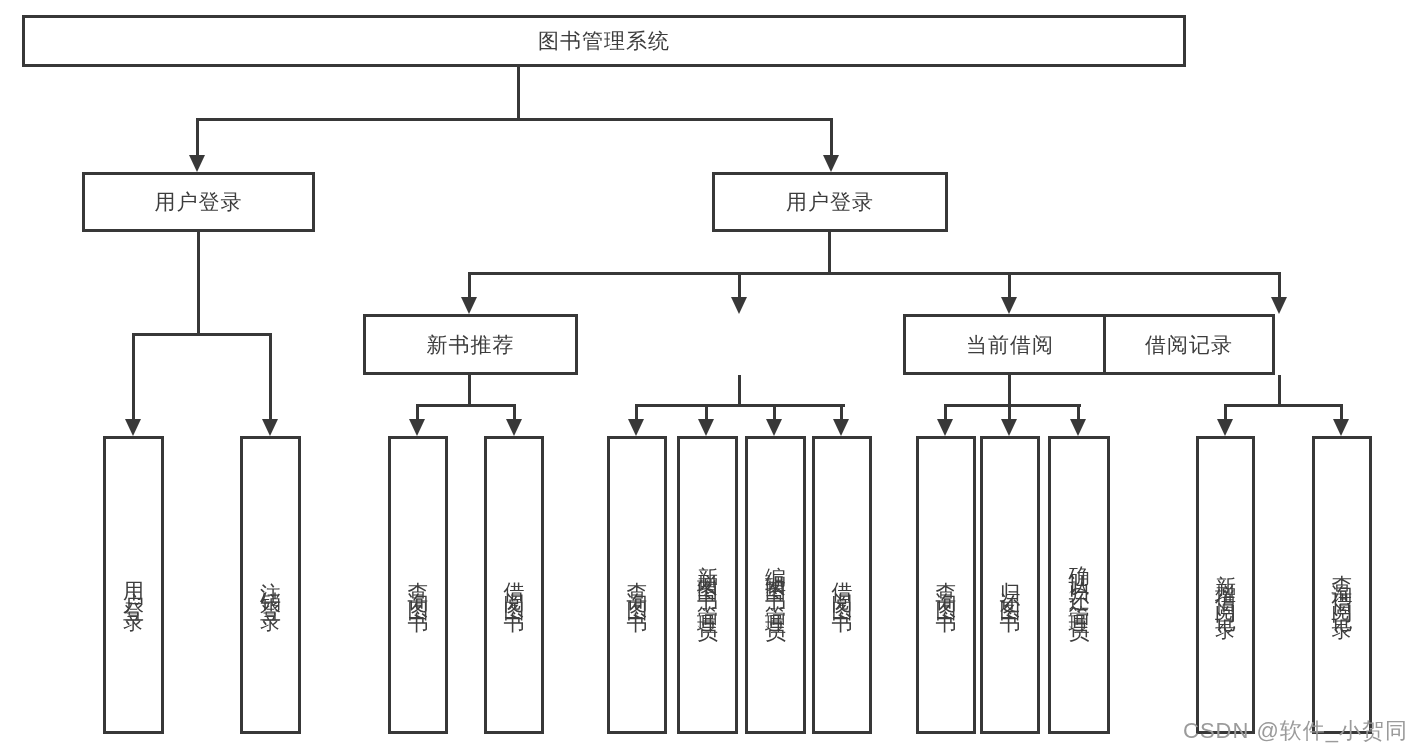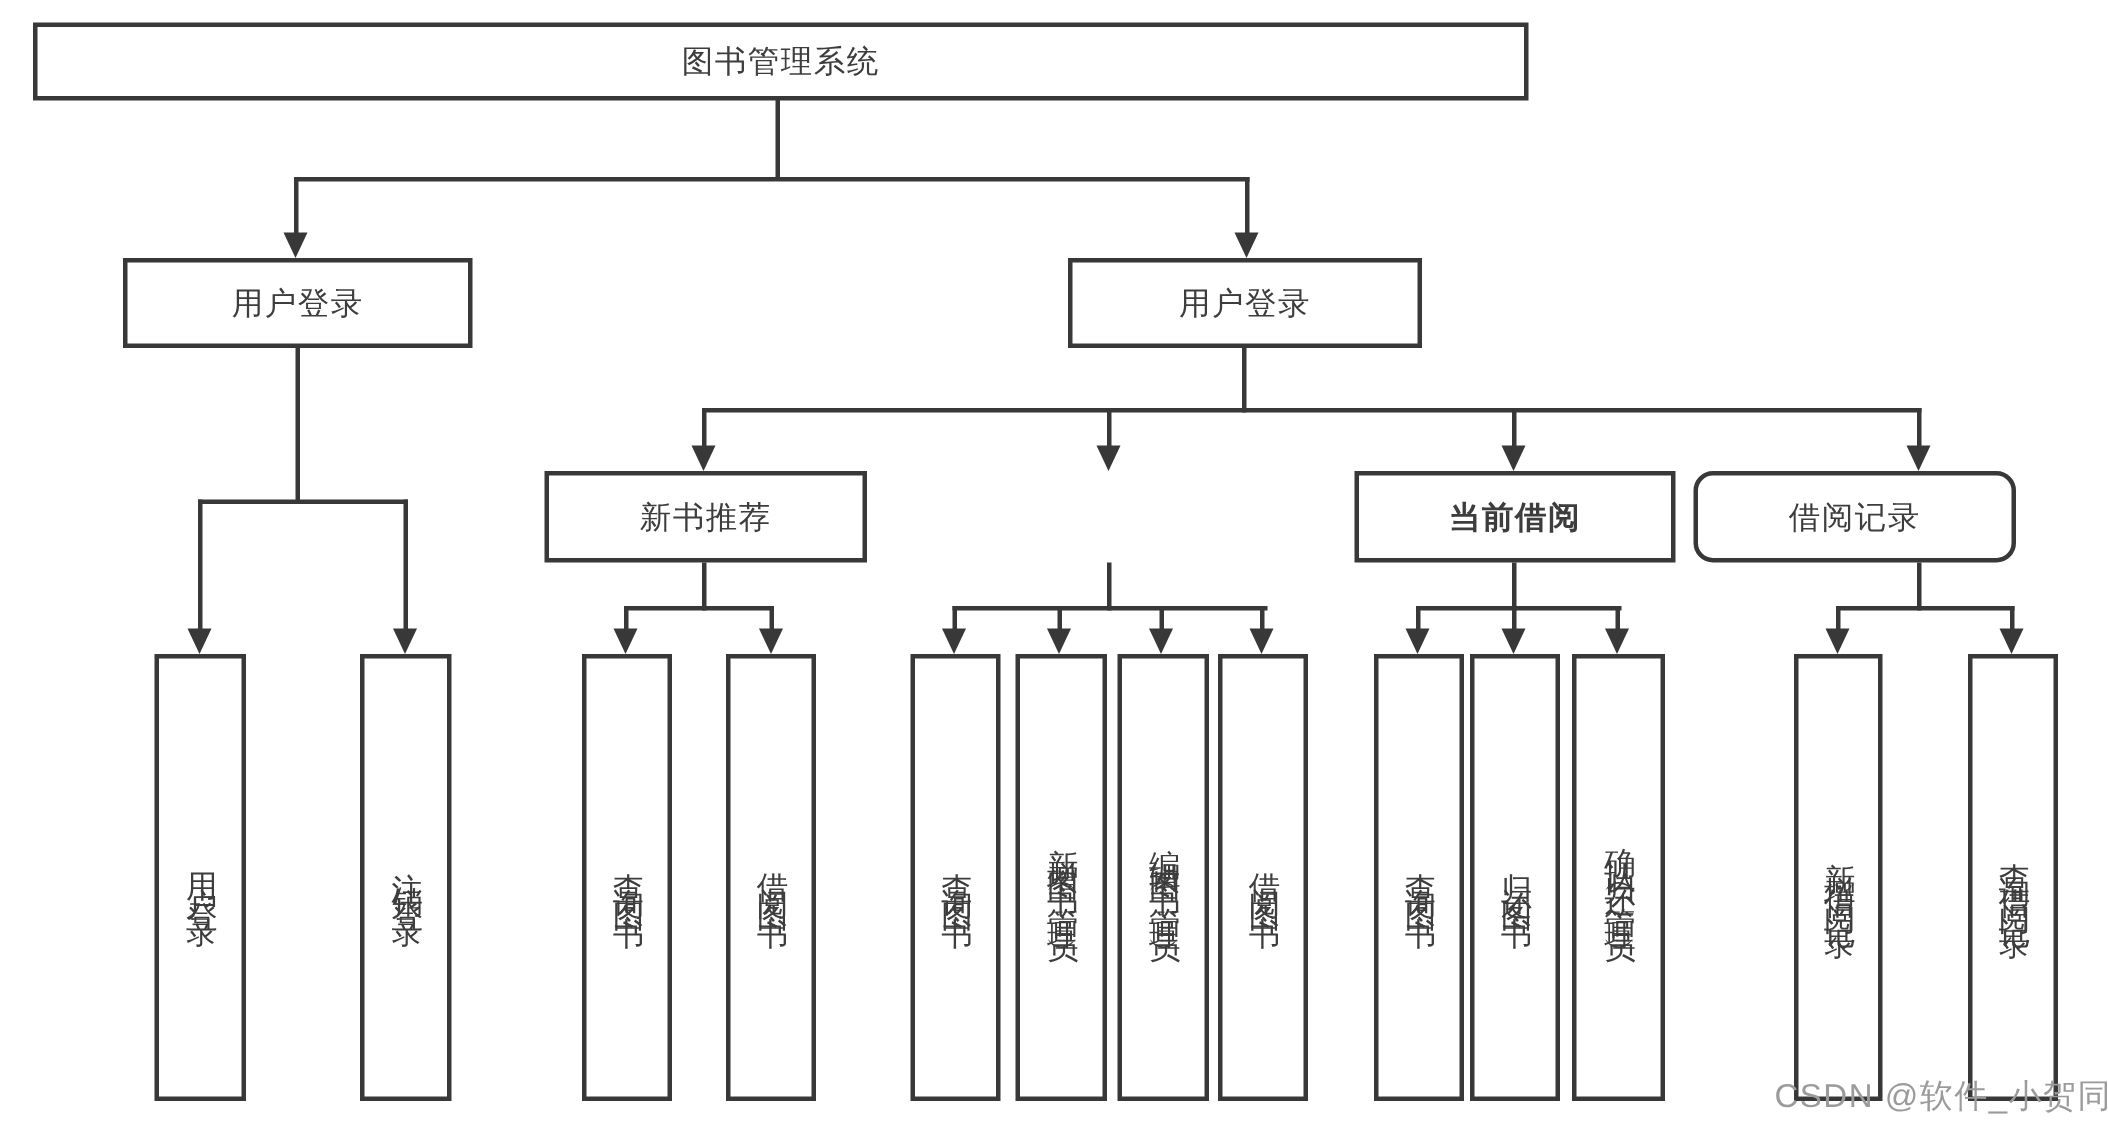--- a/index.html
+++ b/index.html
@@ -65,21 +65,21 @@
     letter-spacing: 1px;
     white-space: nowrap;
     z-index: 10;
   }
 </style>
 </head>
 <body>
 
 <div id="stage">
 
-  <div class="hbox" style="left:22px; top:15px; width:997px; height:52px;">图书管理系统</div>
+  <div class="hbox" style="left:22px; top:15px; width:1164px; height:52px;">图书管理系统</div>
 
   <div class="line" style="left:517px; top:66px; width:3px; height:54px;"></div>
   <div class="line" style="left:196px; top:118px; width:637px; height:3px;"></div>
   <div class="line" style="left:196px; top:118px; width:3px; height:40px;"></div>
   <div class="line" style="left:830px; top:118px; width:3px; height:40px;"></div>
   <div class="arrow" style="left:189px; top:155px;"></div>
   <div class="arrow" style="left:823px; top:155px;"></div>
 
   <div class="hbox" style="left:82px; top:172px; width:233px; height:60px;">用户登录</div>
   <div class="hbox" style="left:712px; top:172px; width:236px; height:60px;">用户登录</div>
@@ -96,22 +96,22 @@
   <div class="line" style="left:468px;  top:272px; width:3px; height:27px;"></div>
   <div class="line" style="left:738px;  top:272px; width:3px; height:27px;"></div>
   <div class="line" style="left:1008px; top:272px; width:3px; height:27px;"></div>
   <div class="line" style="left:1278px; top:272px; width:3px; height:27px;"></div>
   <div class="arrow" style="left:461px;  top:297px;"></div>
   <div class="arrow" style="left:731px;  top:297px;"></div>
   <div class="arrow" style="left:1001px; top:297px;"></div>
   <div class="arrow" style="left:1271px; top:297px;"></div>
 
   <div class="hbox" style="left:363px; top:314px; width:215px; height:61px;">新书推荐</div>
-  <div class="hbox" style="left:903px; top:314px; width:214px; height:61px;font-weight:bold;">当前借阅</div>
-  <div class="hbox" style="left:1129px; top:314px; width:215px; height:61px;border-radius:13px;">借阅记录</div>
+  <div class="hbox" style="left:903px; top:314px; width:214px; height:61px;">当前借阅</div>
+  <div class="hbox" style="left:1103px; top:314px; width:172px; height:61px;">借阅记录</div>
 
   <div class="line" style="left:468px; top:375px; width:3px; height:32px;"></div>
   <div class="line" style="left:416px; top:404px; width:100px; height:3px;"></div>
   <div class="line" style="left:416px; top:404px; width:3px; height:18px;"></div>
   <div class="line" style="left:513px; top:404px; width:3px; height:18px;"></div>
   <div class="arrow" style="left:409px; top:419px;"></div>
   <div class="arrow" style="left:506px; top:419px;"></div>
 
   <div class="line" style="left:738px; top:375px; width:3px; height:32px;"></div>
   <div class="line" style="left:635px; top:404px; width:210px; height:3px;"></div>

